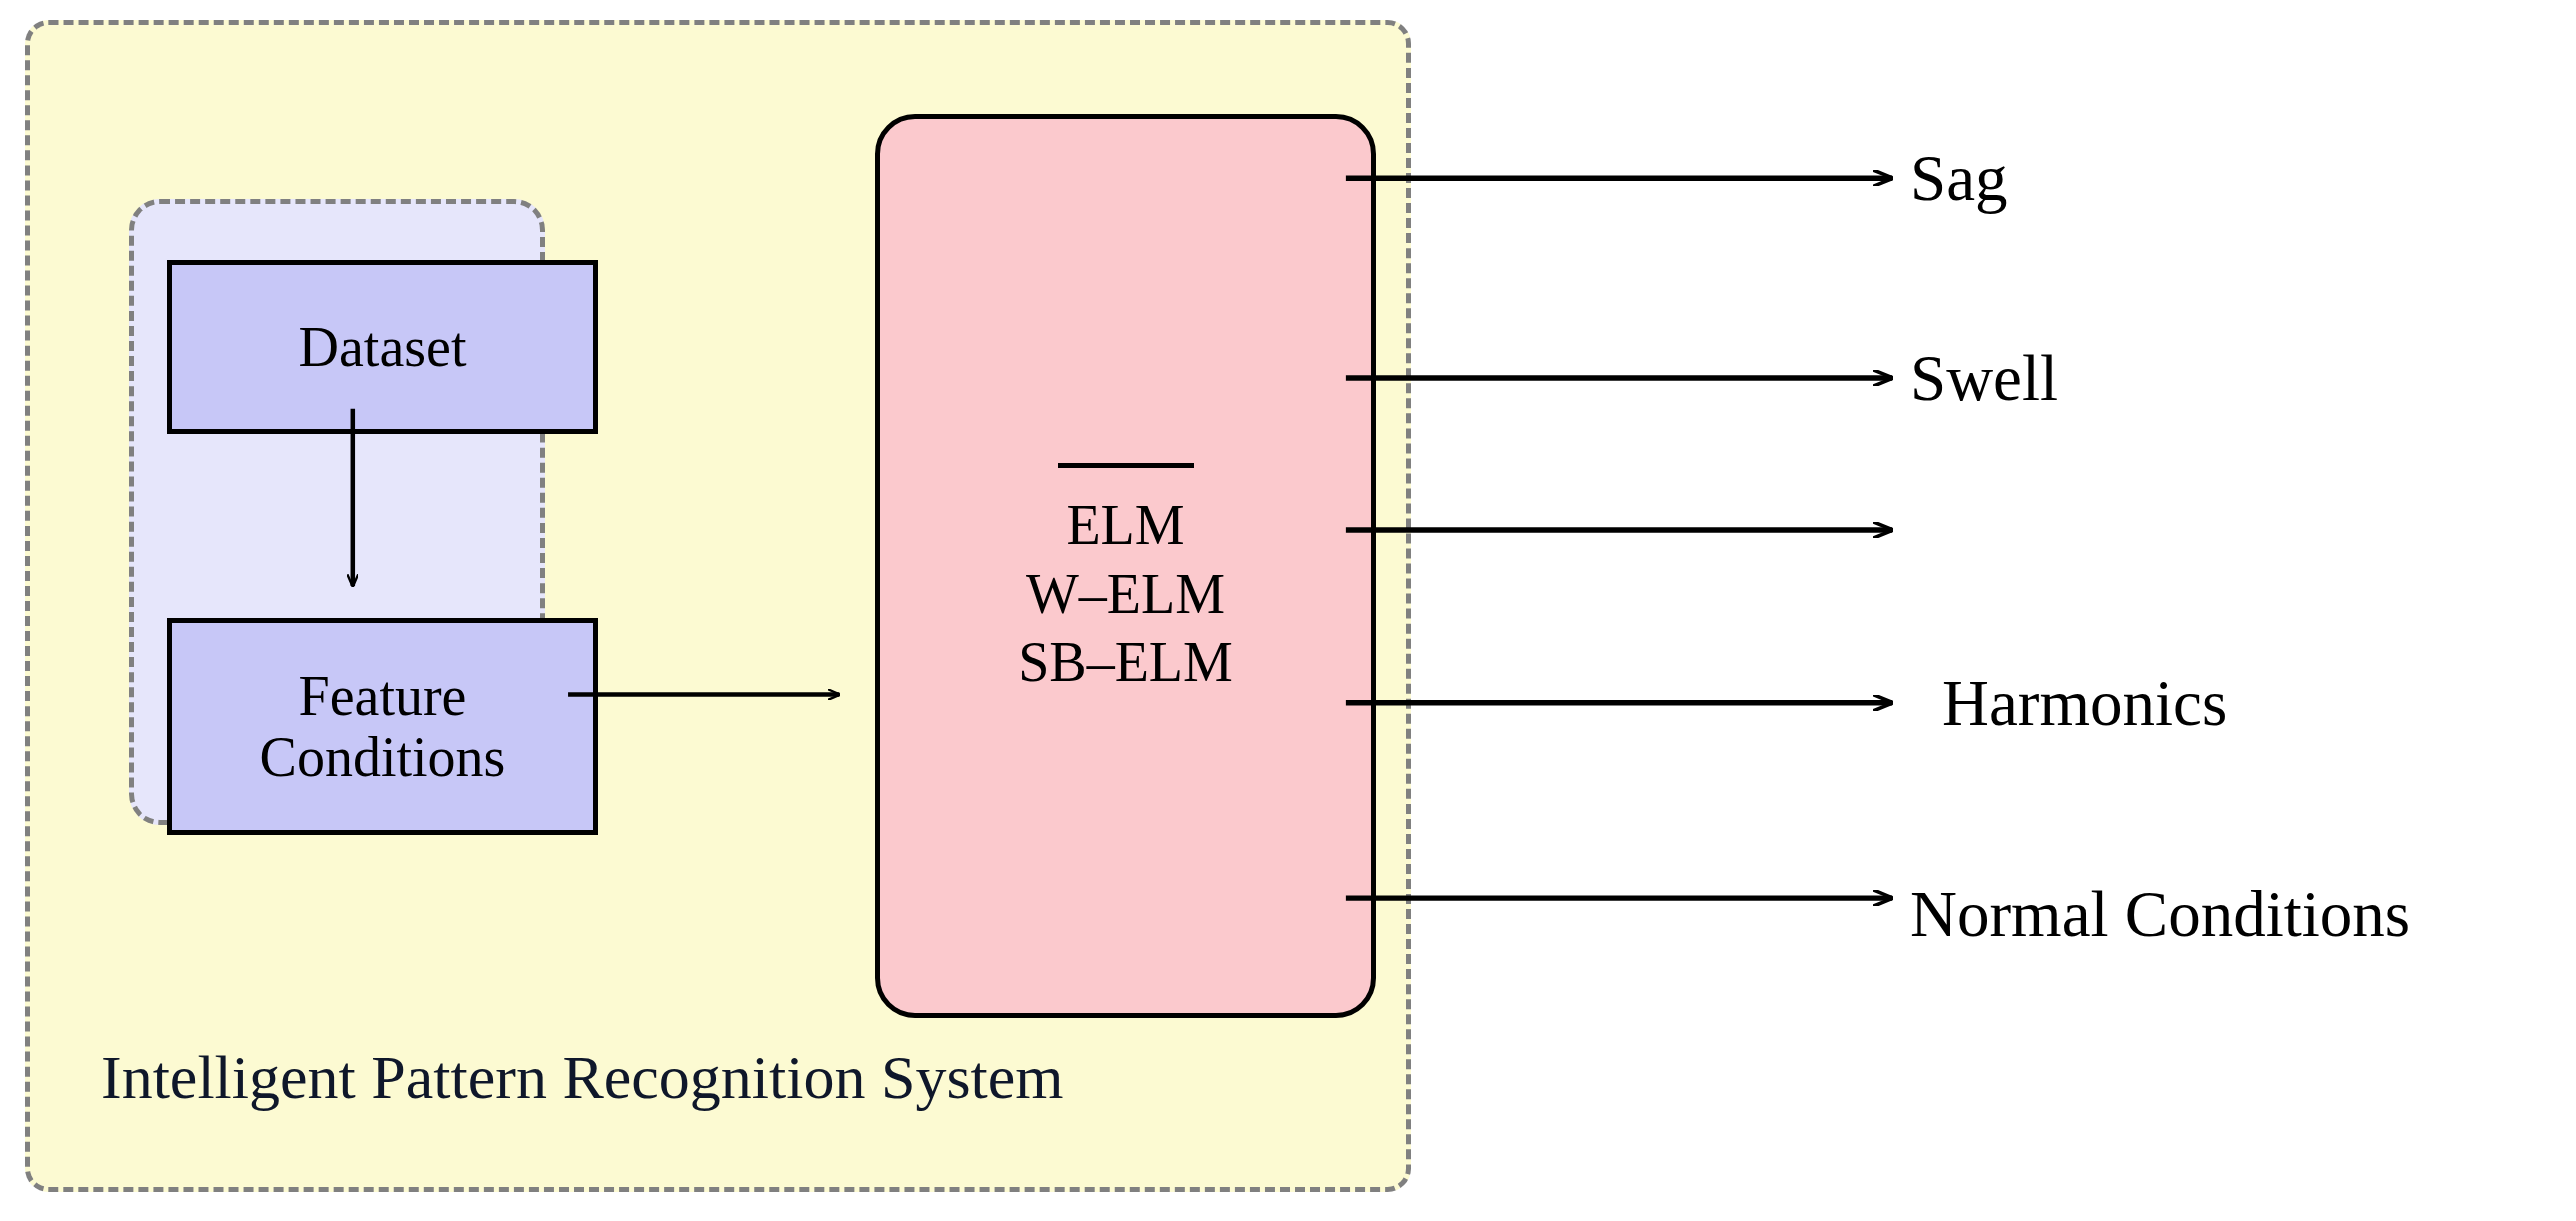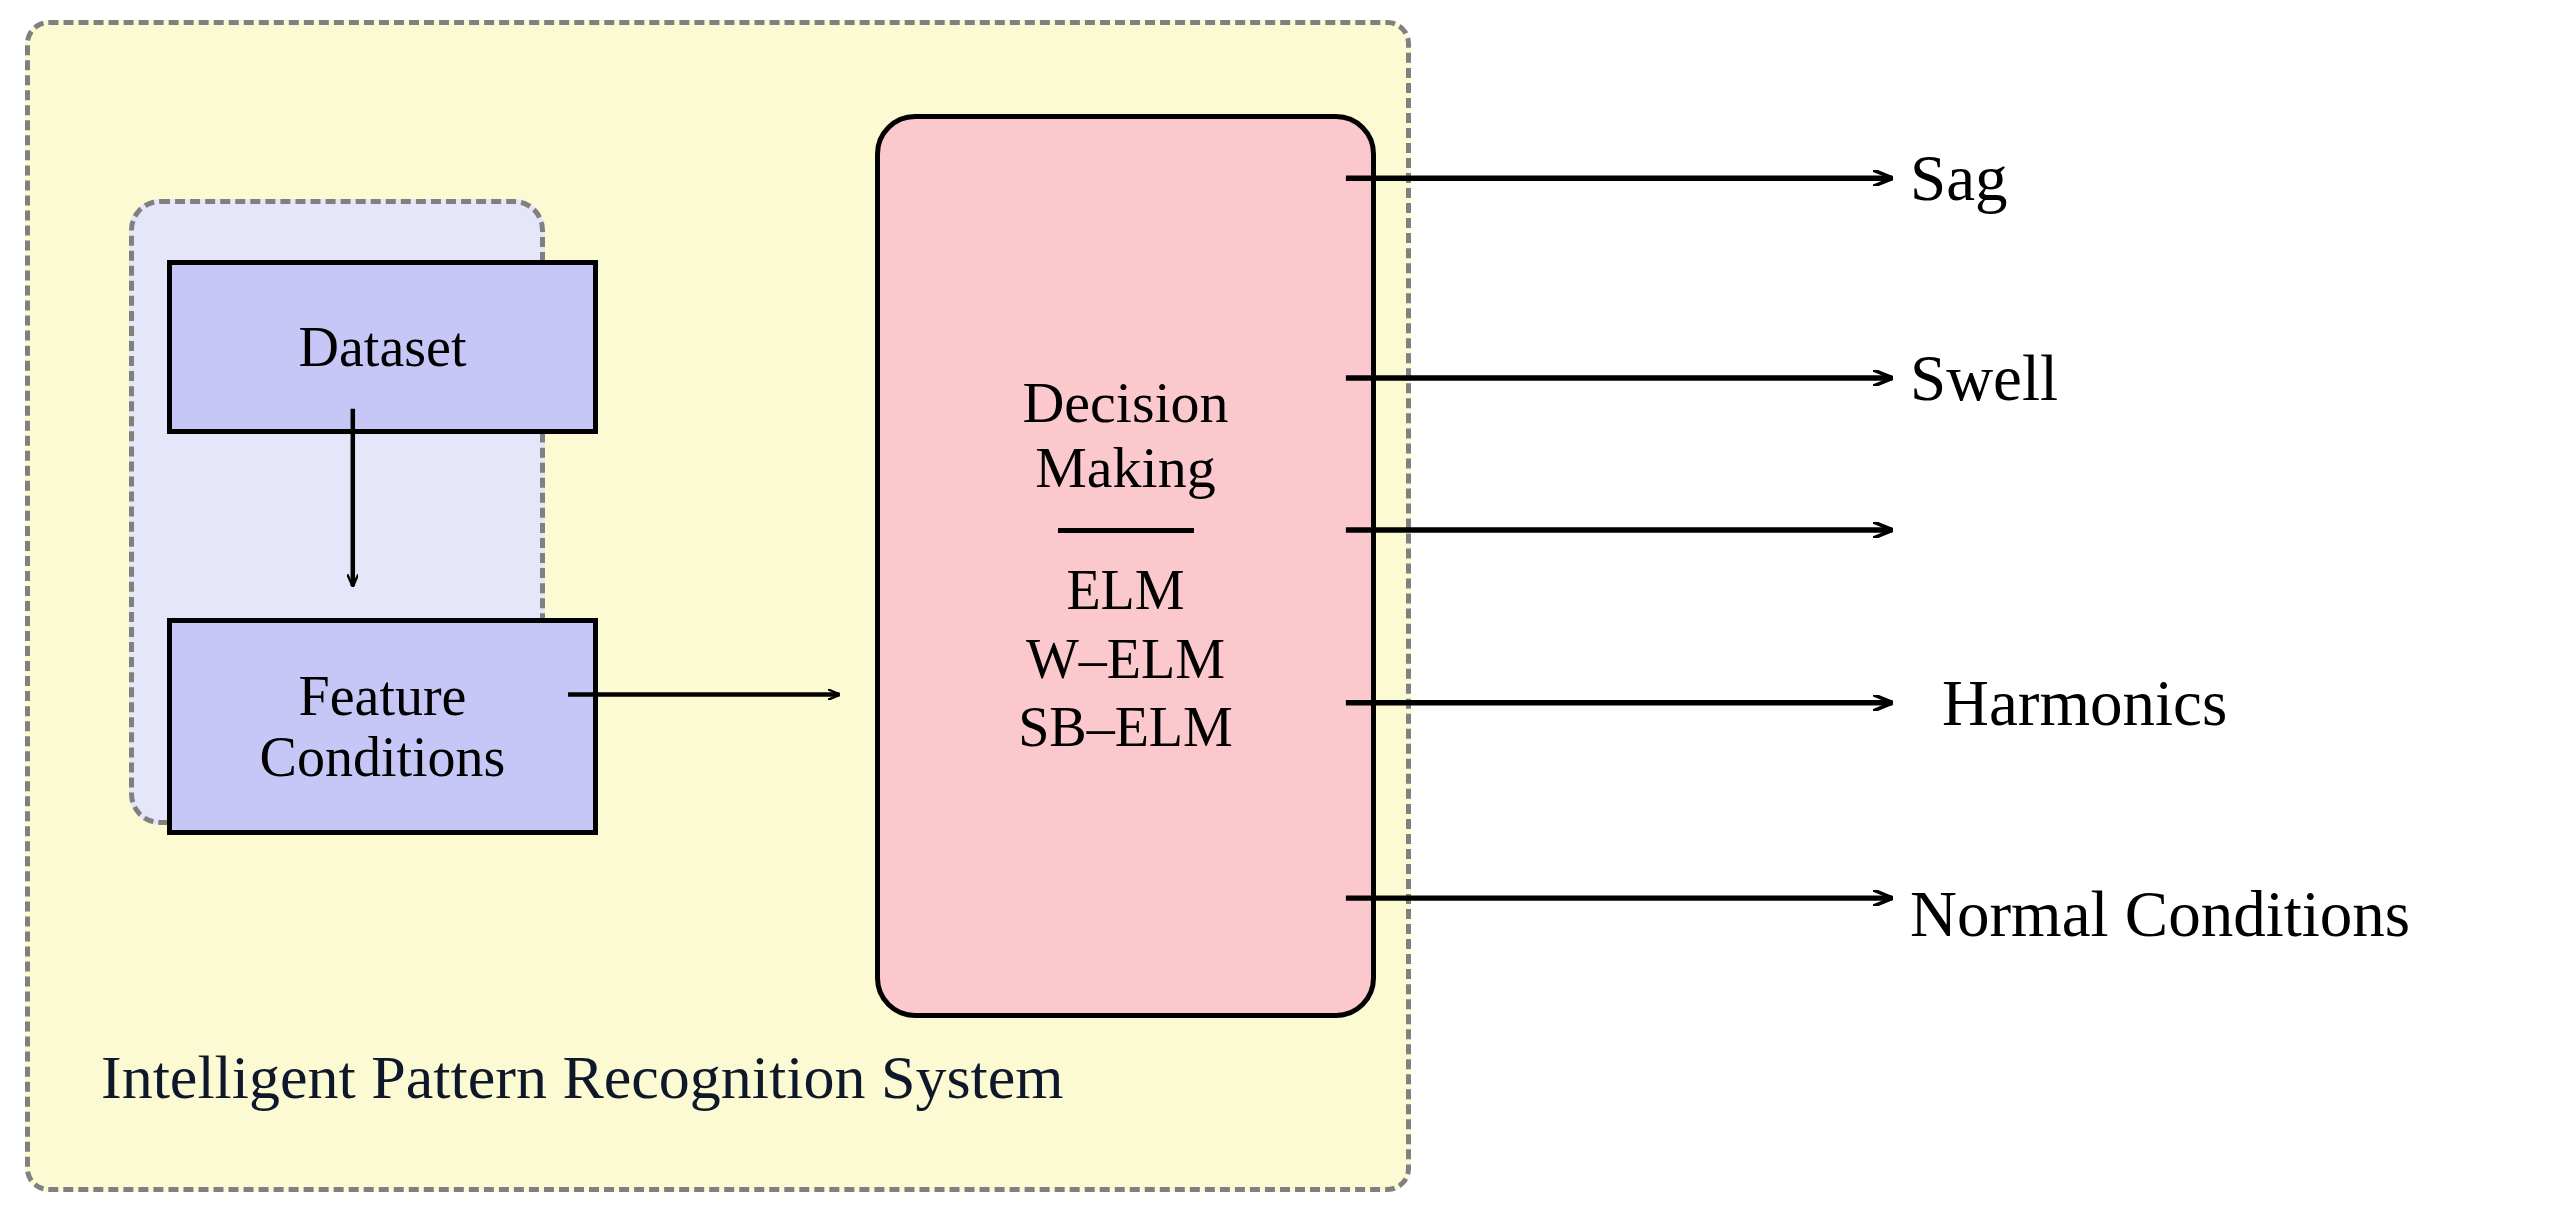--- a/index.html
+++ b/index.html
@@ -159,24 +159,20 @@
     <div class="proc-box" id="dataset-box">
       <span>Dataset</span>
     </div>
 
     <div class="proc-box" id="feature-box">
       <span>Feature</span>
       <span>Conditions</span>
     </div>
 
     <div id="decision-box">
-      <div id="decision-title">
-        <div>Decision</div>
-        <div>Making</div>
-      </div>
       <div id="decision-rule"></div>
       <div id="decision-methods">
         <div>ELM</div>
         <div>W–ELM</div>
         <div>SB–ELM</div>
       </div>
     </div>
 
     <div id="system-caption">Intelligent Pattern Recognition System</div>
   </div>

